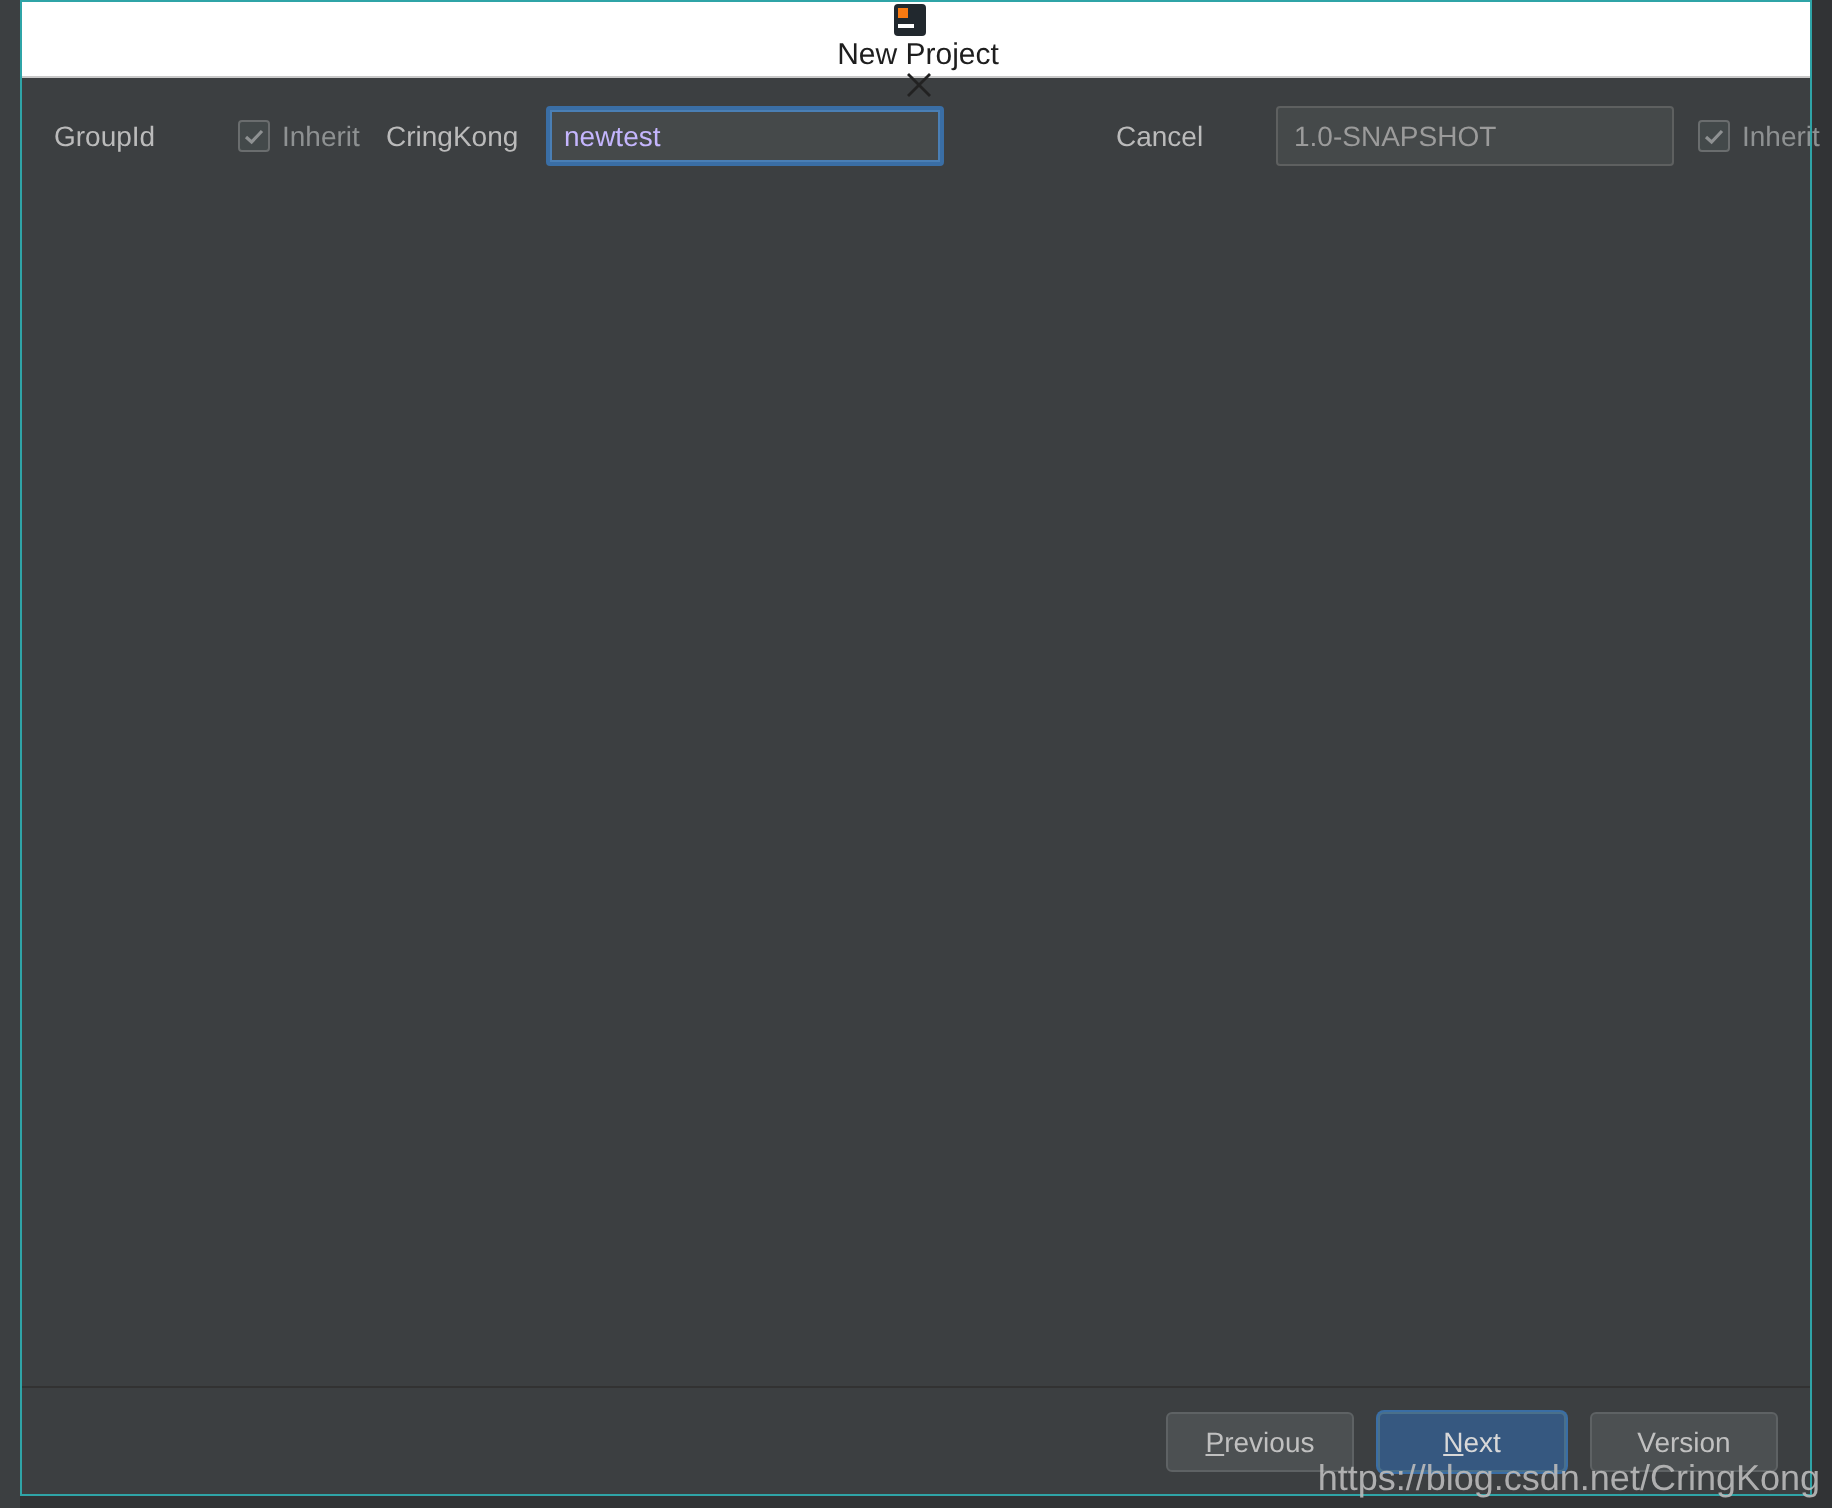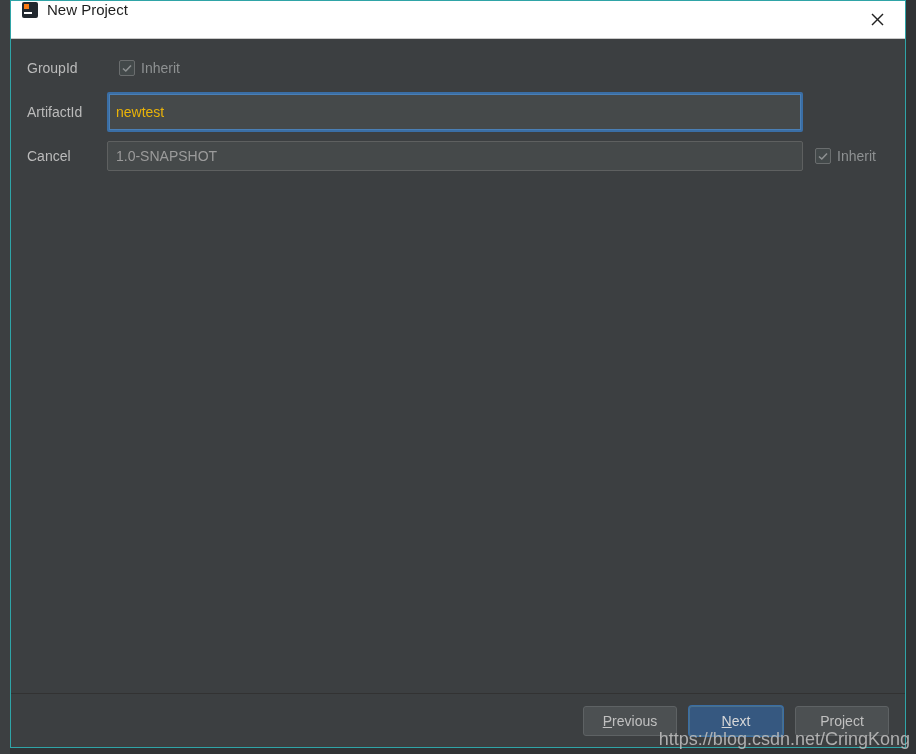--- a/index.html
+++ b/index.html
@@ -45,22 +45,24 @@
     height: 748px;
     background: #3c3f41;
     border: 1px solid #2fa4a7;
     display: flex;
     flex-direction: column;
   }
   .title-bar {
     height: 38px;
     background: #ffffff;
     display: flex;
+    align-items: center;
     padding: 0 8px 0 10px;
     border-bottom: 1px solid #c9c9c9;
+    flex-direction: column;
   }
   .app-icon {
     width: 18px;
     height: 18px;
     margin-right: 8px;
     display: inline-block;
   }
   .title-text {
     flex: 1;
     color: #1e1e1e;
@@ -73,21 +75,20 @@
     align-items: center;
     justify-content: center;
     cursor: pointer;
   }
   .close-btn svg { stroke: #222; }
 
   .content {
     flex: 1;
     padding: 14px 16px 0 16px;
     display: flex;
-    flex-direction: column;
   }
   .form-row {
     display: flex;
     align-items: center;
     margin-bottom: 14px;
     height: 30px;
   }
   .form-label {
     width: 80px;
     color: #bbbbbb;
@@ -104,22 +105,22 @@
     padding: 0 8px;
     outline: none;
     border-radius: 2px;
   }
   .form-input.disabled {
     color: #9b9b9b;
   }
   .form-input.focused {
     border: 2px solid #3a6ea5;
     box-shadow: 0 0 0 1px #4a7fb5 inset;
-    padding: 18px 7px;
-    color: #eab308;
+    padding: 8px 7px;
+    color: #c4b5fd;
   }
   .inherit-block {
     width: 86px;
     display: flex;
     justify-content: flex-start;
     padding-left: 12px;
     flex-shrink: 0;
   }
   .inherit-block.placeholder { visibility: hidden; }
   .checkbox {
@@ -202,21 +203,21 @@
         <span class="checkbox">
           <svg width="10" height="9" viewBox="0 0 10 9">
               <polyline points="1,4.5 3.8,7 9,1.5" fill="none" stroke-width="1.6"></polyline>
             </svg>
         </span>
         <span class="inherit-label">Inherit</span>
       </div>
     </div>
 
     <div class="form-row">
-      <div class="form-label">ArtifactId</div>
+      <div class="form-label">CringKong</div>
       <input class="form-input focused" value="newtest" style="">
       <div class="inherit-block placeholder"></div>
     </div>
 
     <div class="form-row">
       <div class="form-label">Cancel</div>
       <input class="form-input disabled" disabled="" value="1.0-SNAPSHOT" style="">
       <div class="inherit-block">
         <span class="checkbox">
           <svg width="10" height="9" viewBox="0 0 10 9">
@@ -232,18 +233,18 @@
   <div class="button-bar">
     <div class="btn">
       <span class="mn">P</span>
         <span>revious</span>
     </div>
     <div class="btn primary">
       <span class="mn">N</span>
         <span>ext</span>
     </div>
     <div class="btn">
-      <span>Project</span>
+      <span>Version</span>
     </div>
   </div>
 </div>
 
 <div class="watermark">https://blog.csdn.net/CringKong</div>
 
 </body></html>

